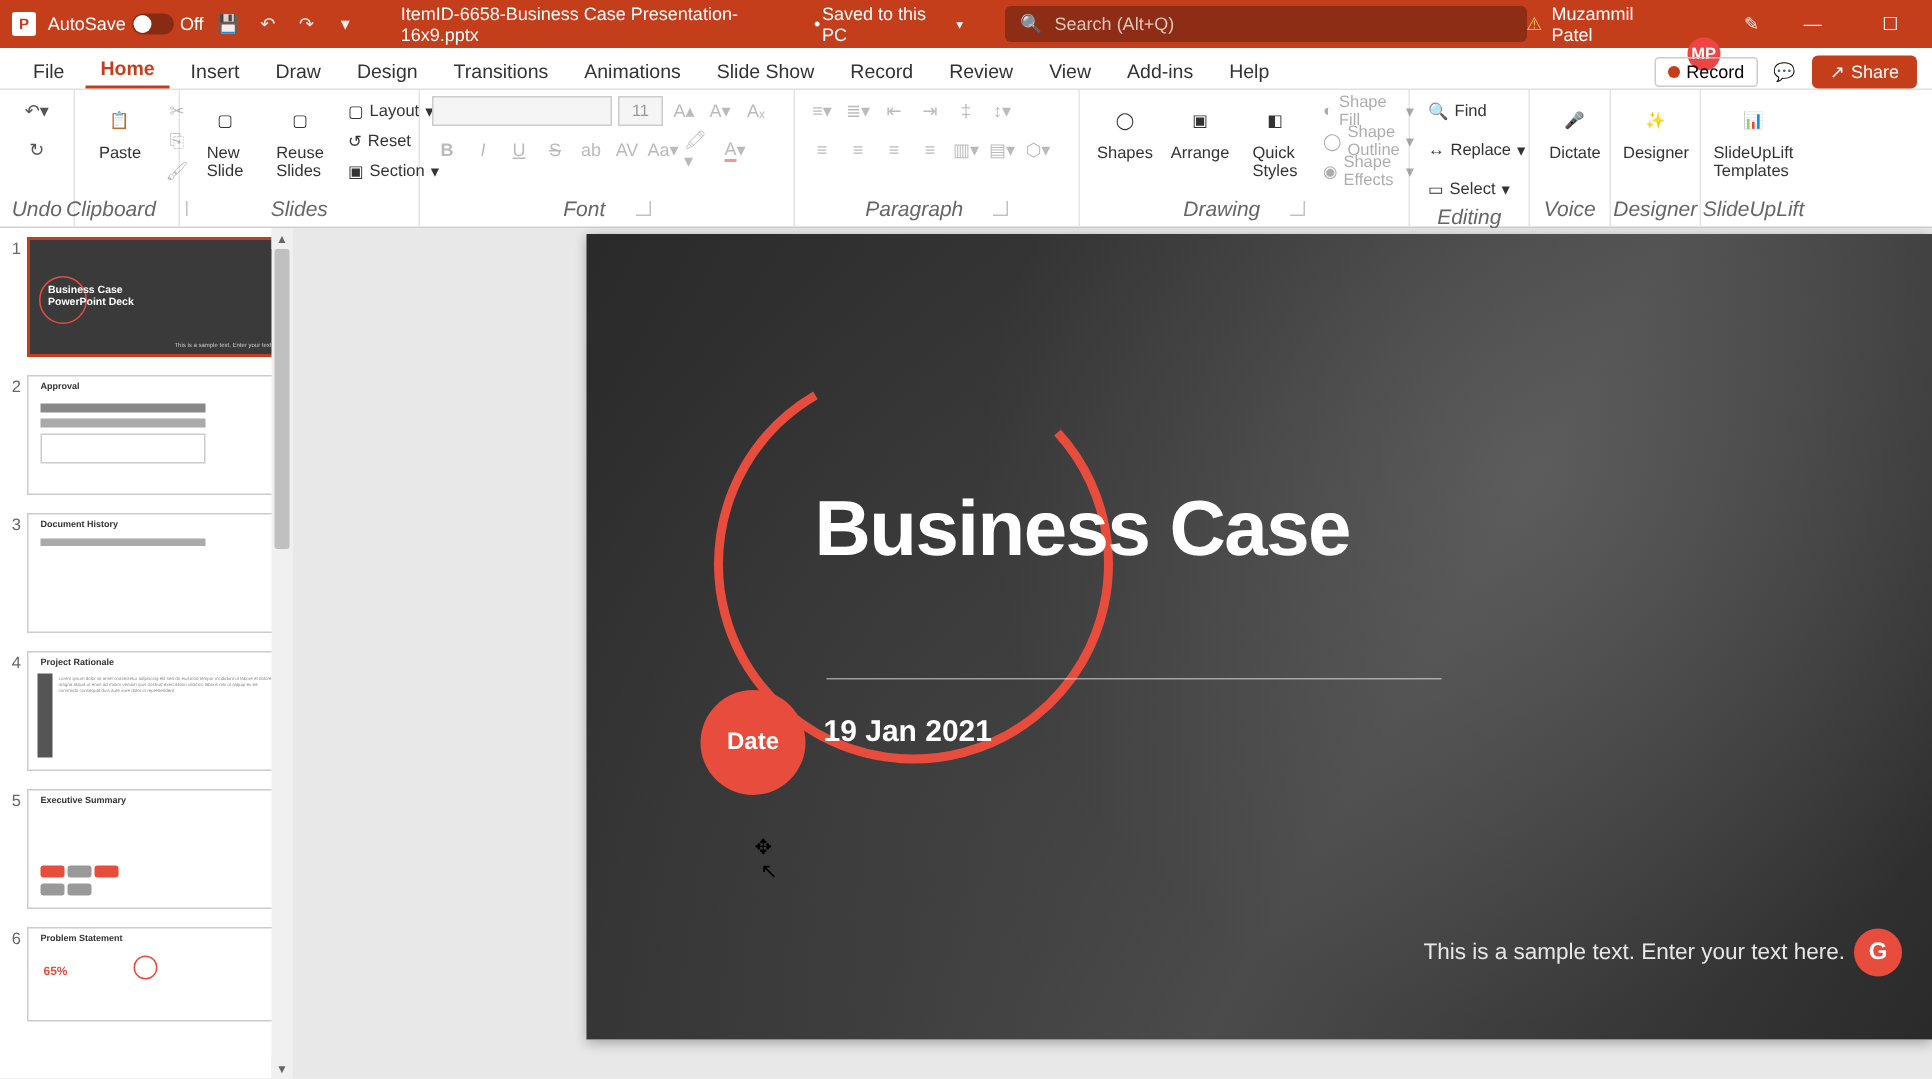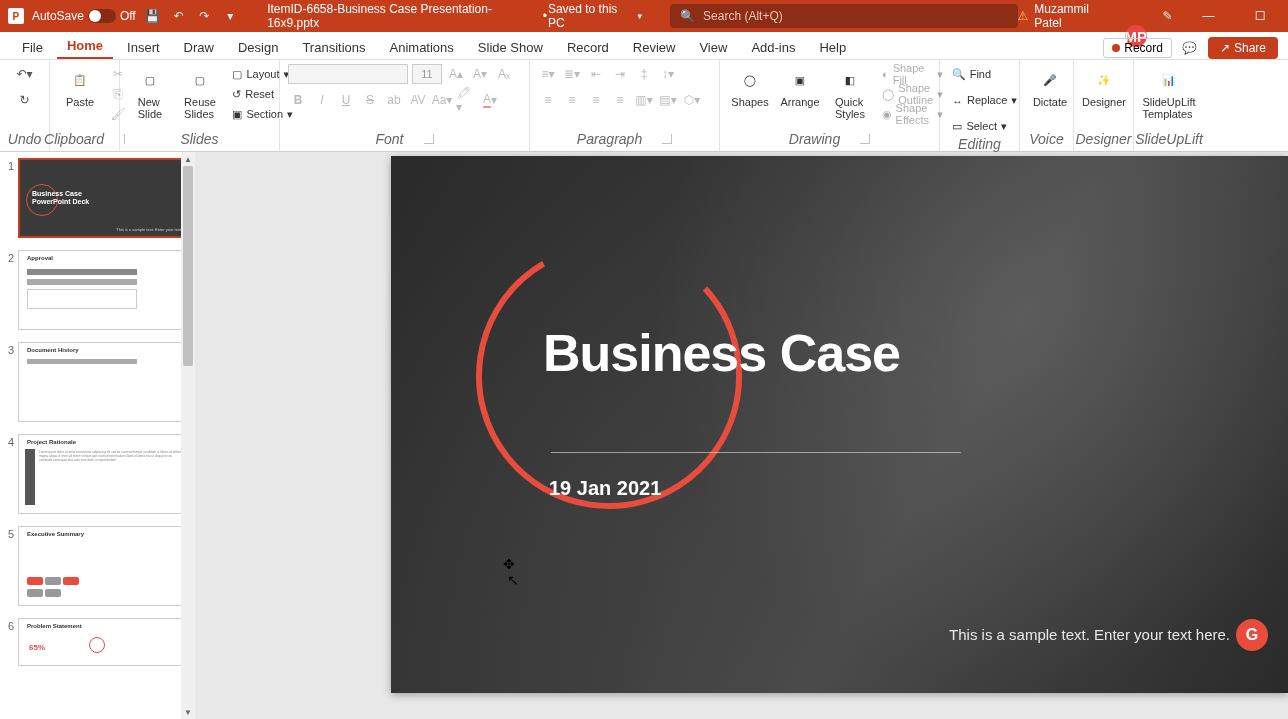--- a/index.html
+++ b/index.html
@@ -10,21 +10,21 @@
 .titlebar .left { display: flex; align-items: center; gap: 8px; }
 .titlebar .app-icon { width: 16px; height: 16px; background: #fff; border-radius: 2px; display: flex; align-items: center; justify-content: center; color: #c43e1c; font-weight: bold; font-size: 10px; }
 .titlebar .autosave { display: flex; align-items: center; gap: 4px; }
 .titlebar .toggle { width: 28px; height: 14px; background: rgba(0,0,0,0.3); border-radius: 7px; position: relative; }
 .titlebar .toggle::after { content: ''; position: absolute; left: 1px; top: 1px; width: 12px; height: 12px; background: #fff; border-radius: 50%; }
 .titlebar .qat-icon { width: 18px; height: 18px; display: flex; align-items: center; justify-content: center; opacity: 0.9; cursor: pointer; }
 .titlebar .doc-title { margin-left: 20px; display: flex; align-items: center; gap: 1px; }
 .titlebar .search-box { margin-left: 20px; width: 350px; height: 24px; background: #8e2d15; border-radius: 4px; display: flex; align-items: center; padding: 0 10px; gap: 8px; color: #e8c5ba; }
 .titlebar .right { margin-left: auto; display: flex; align-items: center; gap: 12px; }
 .titlebar .user { display: flex; align-items: center; gap: 6px; }
-.titlebar .avatar { width: 22px; height: 22px; background: #ef4444; border-radius: 50%; display: flex; align-items: center; justify-content: center; font-size: 15px; font-weight: bold; color: #fff; margin-top: 40px; }
+.titlebar .avatar { width: 22px; height: 22px; background: #ef4444; border-radius: 50%; display: flex; align-items: center; justify-content: center; font-size: 11px; font-weight: bold; color: #fff; margin-top: 40px; }
 .titlebar .win-btn { width: 40px; height: 32px; display: flex; align-items: center; justify-content: center; cursor: pointer; }
 
 
 .tabs { height: 28px; background: #fff; display: flex; align-items: flex-end; padding-left: 12px; gap: 4px; border-bottom: 1px solid #e0e0e0; }
 .tab { padding: 4px 10px; font-size: 13px; color: #333; cursor: pointer; }
 .tab.active { color: #c43e1c; font-weight: 700; border-bottom: 2px solid #c43e1c; }
 .tabs .right-tools { margin-left: auto; display: flex; align-items: center; gap: 8px; padding-right: 10px; }
 .record-btn { display: flex; align-items: center; gap: 4px; padding: 2px 8px; border: 1px solid #ccc; border-radius: 3px; font-size: 12px; cursor: pointer; }
 .record-btn .dot { width: 8px; height: 8px; background: #c43e1c; border-radius: 50%; }
 .share-btn { background: #c43e1c; color: #fff; padding: 4px 12px; border-radius: 4px; font-size: 12px; display: flex; align-items: center; gap: 4px; cursor: pointer; }
@@ -352,21 +352,21 @@
         <div class="heading">Executive Summary</div>
         <div style="position:absolute;left:8px;top:50px;width:16px;height:8px;background:#e84c3d;border-radius:2px;"></div>
         <div style="position:absolute;left:26px;top:50px;width:16px;height:8px;background:#999;border-radius:2px;"></div>
         <div style="position:absolute;left:44px;top:50px;width:16px;height:8px;background:#e84c3d;border-radius:2px;"></div>
         <div style="position:absolute;left:8px;top:62px;width:16px;height:8px;background:#999;border-radius:2px;"></div>
         <div style="position:absolute;left:26px;top:62px;width:16px;height:8px;background:#999;border-radius:2px;"></div>
       </div>
     </div>
     <div class="thumb-row">
       <div class="thumb-num">6</div>
-      <div class="thumb" style="height:48px;">
+      <div class="thumb" style="height:63px;">
         <div class="heading">Problem Statement</div>
         <div style="position:absolute;left:10px;top:24px;font-size:8px;color:#e84c3d;font-weight:bold;">65%</div>
         <div style="position:absolute;left:70px;top:18px;width:16px;height:16px;border:1px solid #e84c3d;border-radius:50%;"></div>
       </div>
     </div>
     <div class="thumbs-scrollbar">
       <div class="arrow" style="top:0;">▲</div>
       <div class="handle"></div>
       <div class="arrow" style="bottom:0;">▼</div>
     </div>
@@ -376,19 +376,20 @@
     <div class="slide">
       <div class="arc">
         <svg viewBox="0 0 280 280">
           <circle cx="140" cy="140" r="130" fill="none" stroke="#e84c3d" stroke-width="6" stroke-dasharray="640 200" stroke-dashoffset="-40" transform="rotate(-60 140 140)"></circle>
         </svg>
       </div>
       <div class="title">
         <span>Business Case</span><br>
       </div>
       <div class="divider"></div>
+      <div class="date-badge">Date</div>
       <div class="date-val">19 Jan 2021</div>
       <div class="footer-text">This is a sample text. Enter your text here.</div>
       <div class="g-badge">G</div>
     </div>
     <div class="move-cursor">✥<br>&nbsp;↖</div>
   </div>
 </div>
 
 </body></html>

